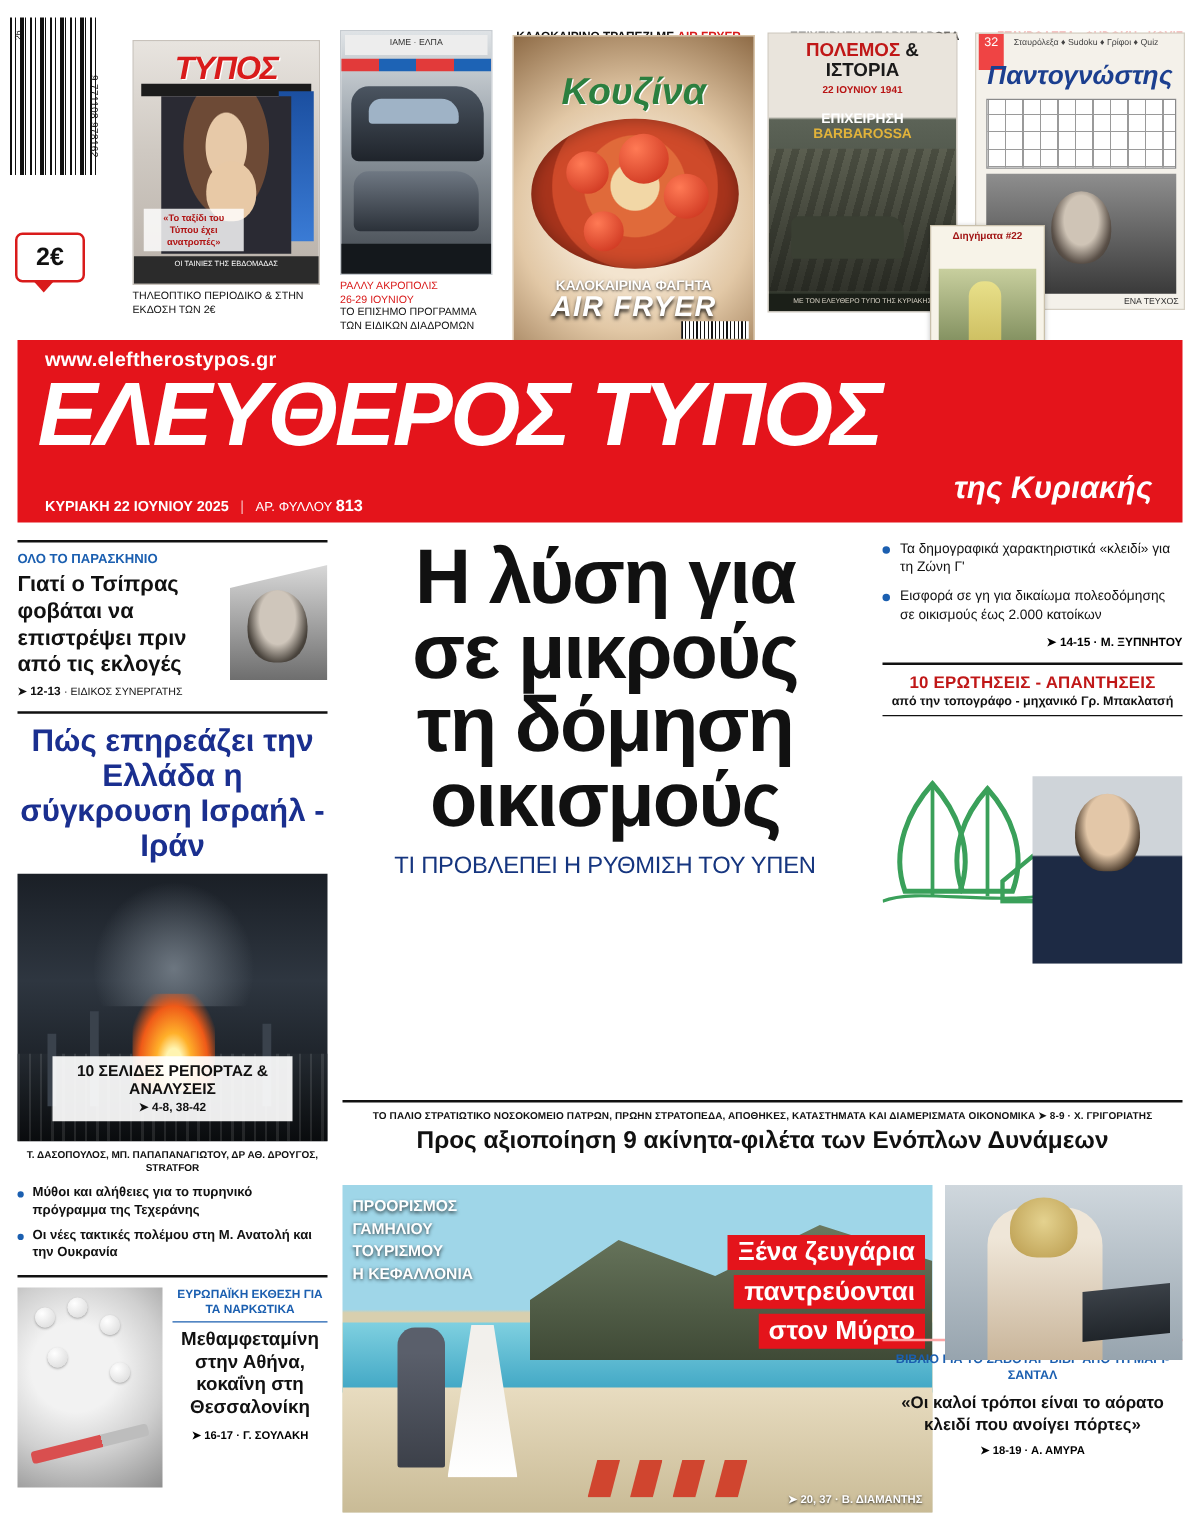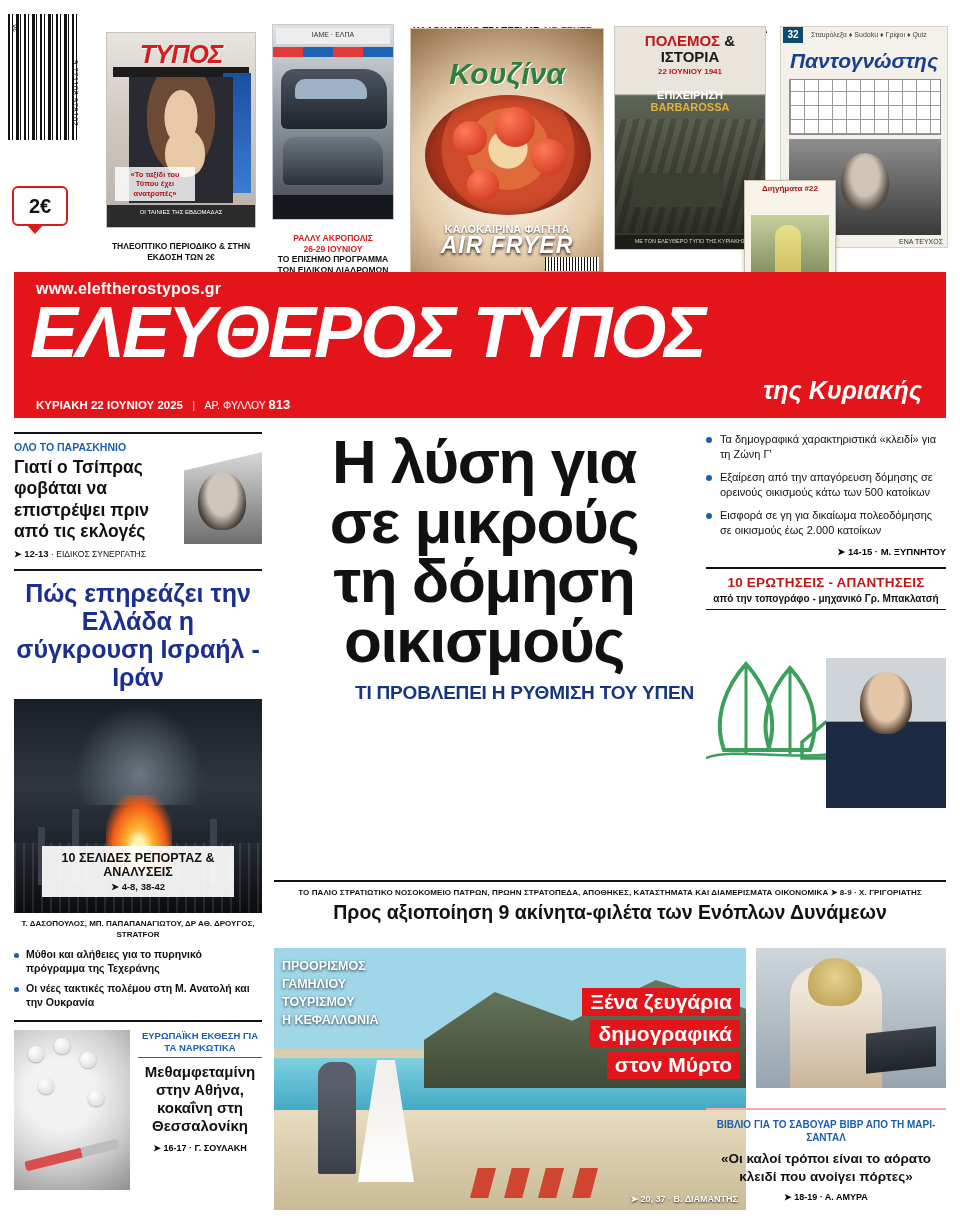--- a/index.html
+++ b/index.html
@@ -48,22 +48,22 @@
     content: ""; position: absolute; left: 12px; bottom: -10px;
     border-left: 9px solid transparent; border-right: 9px solid transparent;
     border-top: 10px solid #d91b1b;
   }
 
   
   .promo {
     position: absolute; background: #fff;
   }
   .promo-caption {
-    text-align: center; font-size: 8.5px; font-weight: bold; color: #111;
-    line-height: 1.25; margin-top: 13px;
+    text-align: left; font-size: 8.5px; font-weight: normal; color: #111;
+    line-height: 1.25; margin-top: 3px;
   }
   .promo-caption .red { color: #d91b1b; }
 
   
   #promo-tv { left: 106px; top: 32px; width: 150px; }
   .tv-cover {
     width: 150px; height: 196px; position: relative; overflow: hidden;
     background: linear-gradient(180deg,#e8e4df 0%, #cfc9c2 45%, #b8b0a8 100%);
     border: 1px solid #c8c2bb;
   }
@@ -213,22 +213,22 @@
   #promo-panto { left: 780px; top: 26px; width: 168px; }
   .panto-cover {
     width: 168px; height: 222px; position: relative; overflow: hidden;
     background: #f4f1ea; border: 1px solid #d6d0c4;
   }
   .panto-head {
     position: absolute; top: 4px; left: 4px; right: 4px; height: 16px;
     font-size: 7px; color: #444;
   }
   .panto-badge {
-    position: absolute; left: 2px; top: 0; width: 20px; height: 16px;
-    background: #0c4a6e; color: #fff; font-size: 10px; font-weight: bold;
+    position: absolute; left: 2px; top: 0; width: 20px; height: 29px;
+    background: #ef4444; color: #fff; font-size: 10px; font-weight: normal;
     text-align: center; line-height: 16px;
   }
   .panto-title {
     position: absolute; top: 22px; left: 0; right: 0; text-align: center;
     font-size: 21px; font-weight: bold; font-style: italic; color: #1b3f8f;
   }
   .panto-grid {
     position: absolute; left: 8px; top: 52px; width: 152px; height: 56px;
     background:
       repeating-linear-gradient(90deg,#9a9a9a 0 1px, transparent 1px 14px),
@@ -393,21 +393,21 @@
   }
   .drugs-head { font-size: 15px; font-weight: bold; color: #111; line-height: 1.2; text-align: center; }
   .drugs-ref { margin-top: 8px; font-size: 9px; font-weight: bold; text-align: center; }
 
   
   .hero-title {
     font-size: 62px; font-weight: bold; color: #111; line-height: .96;
     letter-spacing: -1.5px; text-align: center;
   }
   .hero-sub {
-    margin-top: 12px; text-align: right; font-size: 19px; font-weight: bold;
+    margin-top: 12px; text-align: center; font-size: 19px; font-weight: normal;
     color: #15357f; letter-spacing: -.2px;
   }
   .strip-rule { border-top: 2px solid #111; margin-top: 12px; }
   .mini-kicker {
     margin-top: 6px; font-size: 8px; font-weight: bold; color: #111; text-align: center;
     letter-spacing: .1px;
   }
   .mid-head {
     margin-top: 4px; text-align: center; font-size: 19.5px; font-weight: bold; color: #111;
   }
@@ -707,33 +707,32 @@
     <div class="chair" style="left:264px;"></div>
     <div class="chair" style="left:298px;"></div>
     <div class="w-overlay">
       <div><span class="ln">ΠΡΟΟΡΙΣΜΟΣ</span></div>
       <div><span class="ln">ΓΑΜΗΛΙΟΥ</span></div>
       <div><span class="ln">ΤΟΥΡΙΣΜΟΥ</span></div>
       <div><span class="ln">Η ΚΕΦΑΛΛΟΝΙΑ</span></div>
     </div>
     <div class="w-red">
       <div><span class="ln">Ξένα ζευγάρια</span></div>
-      <div><span class="ln">δημογραφικά</span></div>
+      <div><span class="ln">παντρεύονται</span></div>
       <div><span class="ln">στον Μύρτο</span></div>
     </div>
     <div class="w-ref">
       ➤ <span>20, 37</span>
       · <span>Β. ΔΙΑΜΑΝΤΗΣ</span>
     </div>
   </div>
 
   <div class="col-right">
     <div class="r-bullets">
       <div class="r-bullet">Τα δημογραφικά χαρακτηριστικά «κλειδί» για τη Ζώνη Γ'</div>
-      <div class="r-bullet">Εξαίρεση από την απαγόρευση δόμησης σε ορεινούς οικισμούς κάτω των 500 κατοίκων</div>
       <div class="r-bullet">Εισφορά σε γη για δικαίωμα πολεοδόμησης σε οικισμούς έως 2.000 κατοίκων</div>
     </div>
     <div class="r-ref">
       ➤ <span>14-15</span>
       · <span>Μ. ΞΥΠΝΗΤΟΥ</span>
     </div>
 
     <div class="q-band">
       <div class="q1">10 ΕΡΩΤΗΣΕΙΣ - ΑΠΑΝΤΗΣΕΙΣ</div>
       <div class="q2">από την τοπογράφο - μηχανικό Γρ. Μπακλατσή</div>

